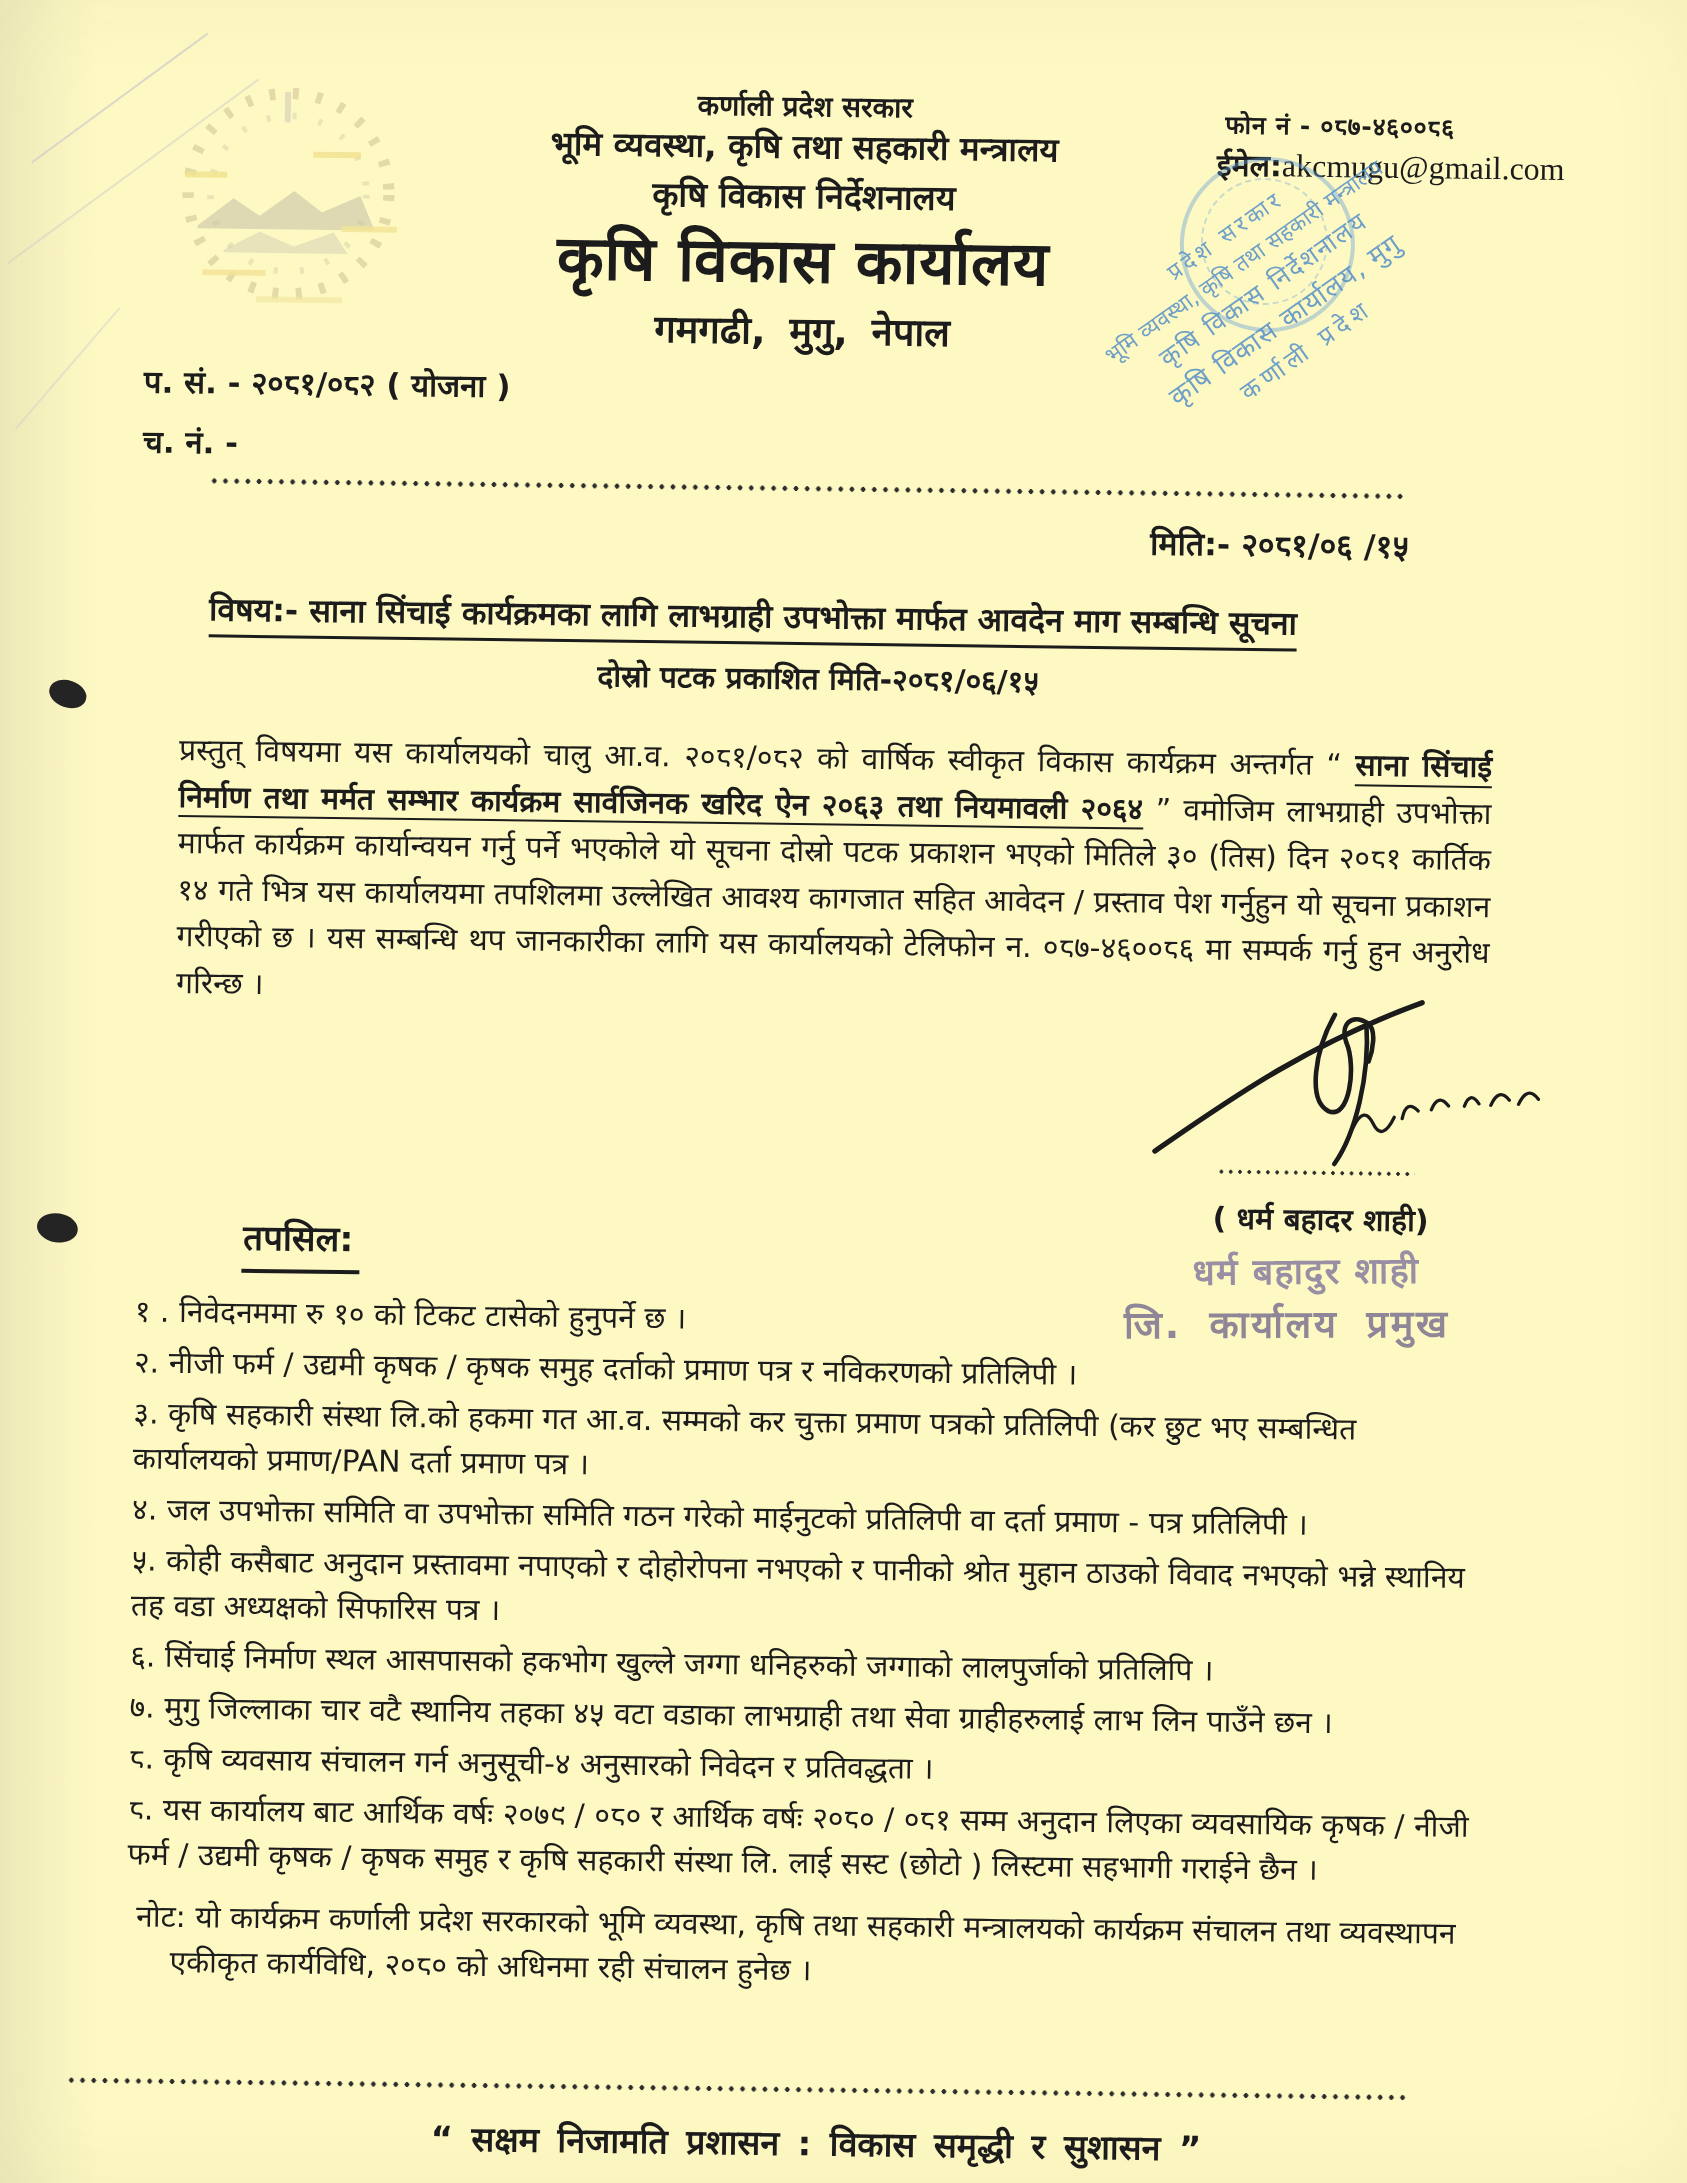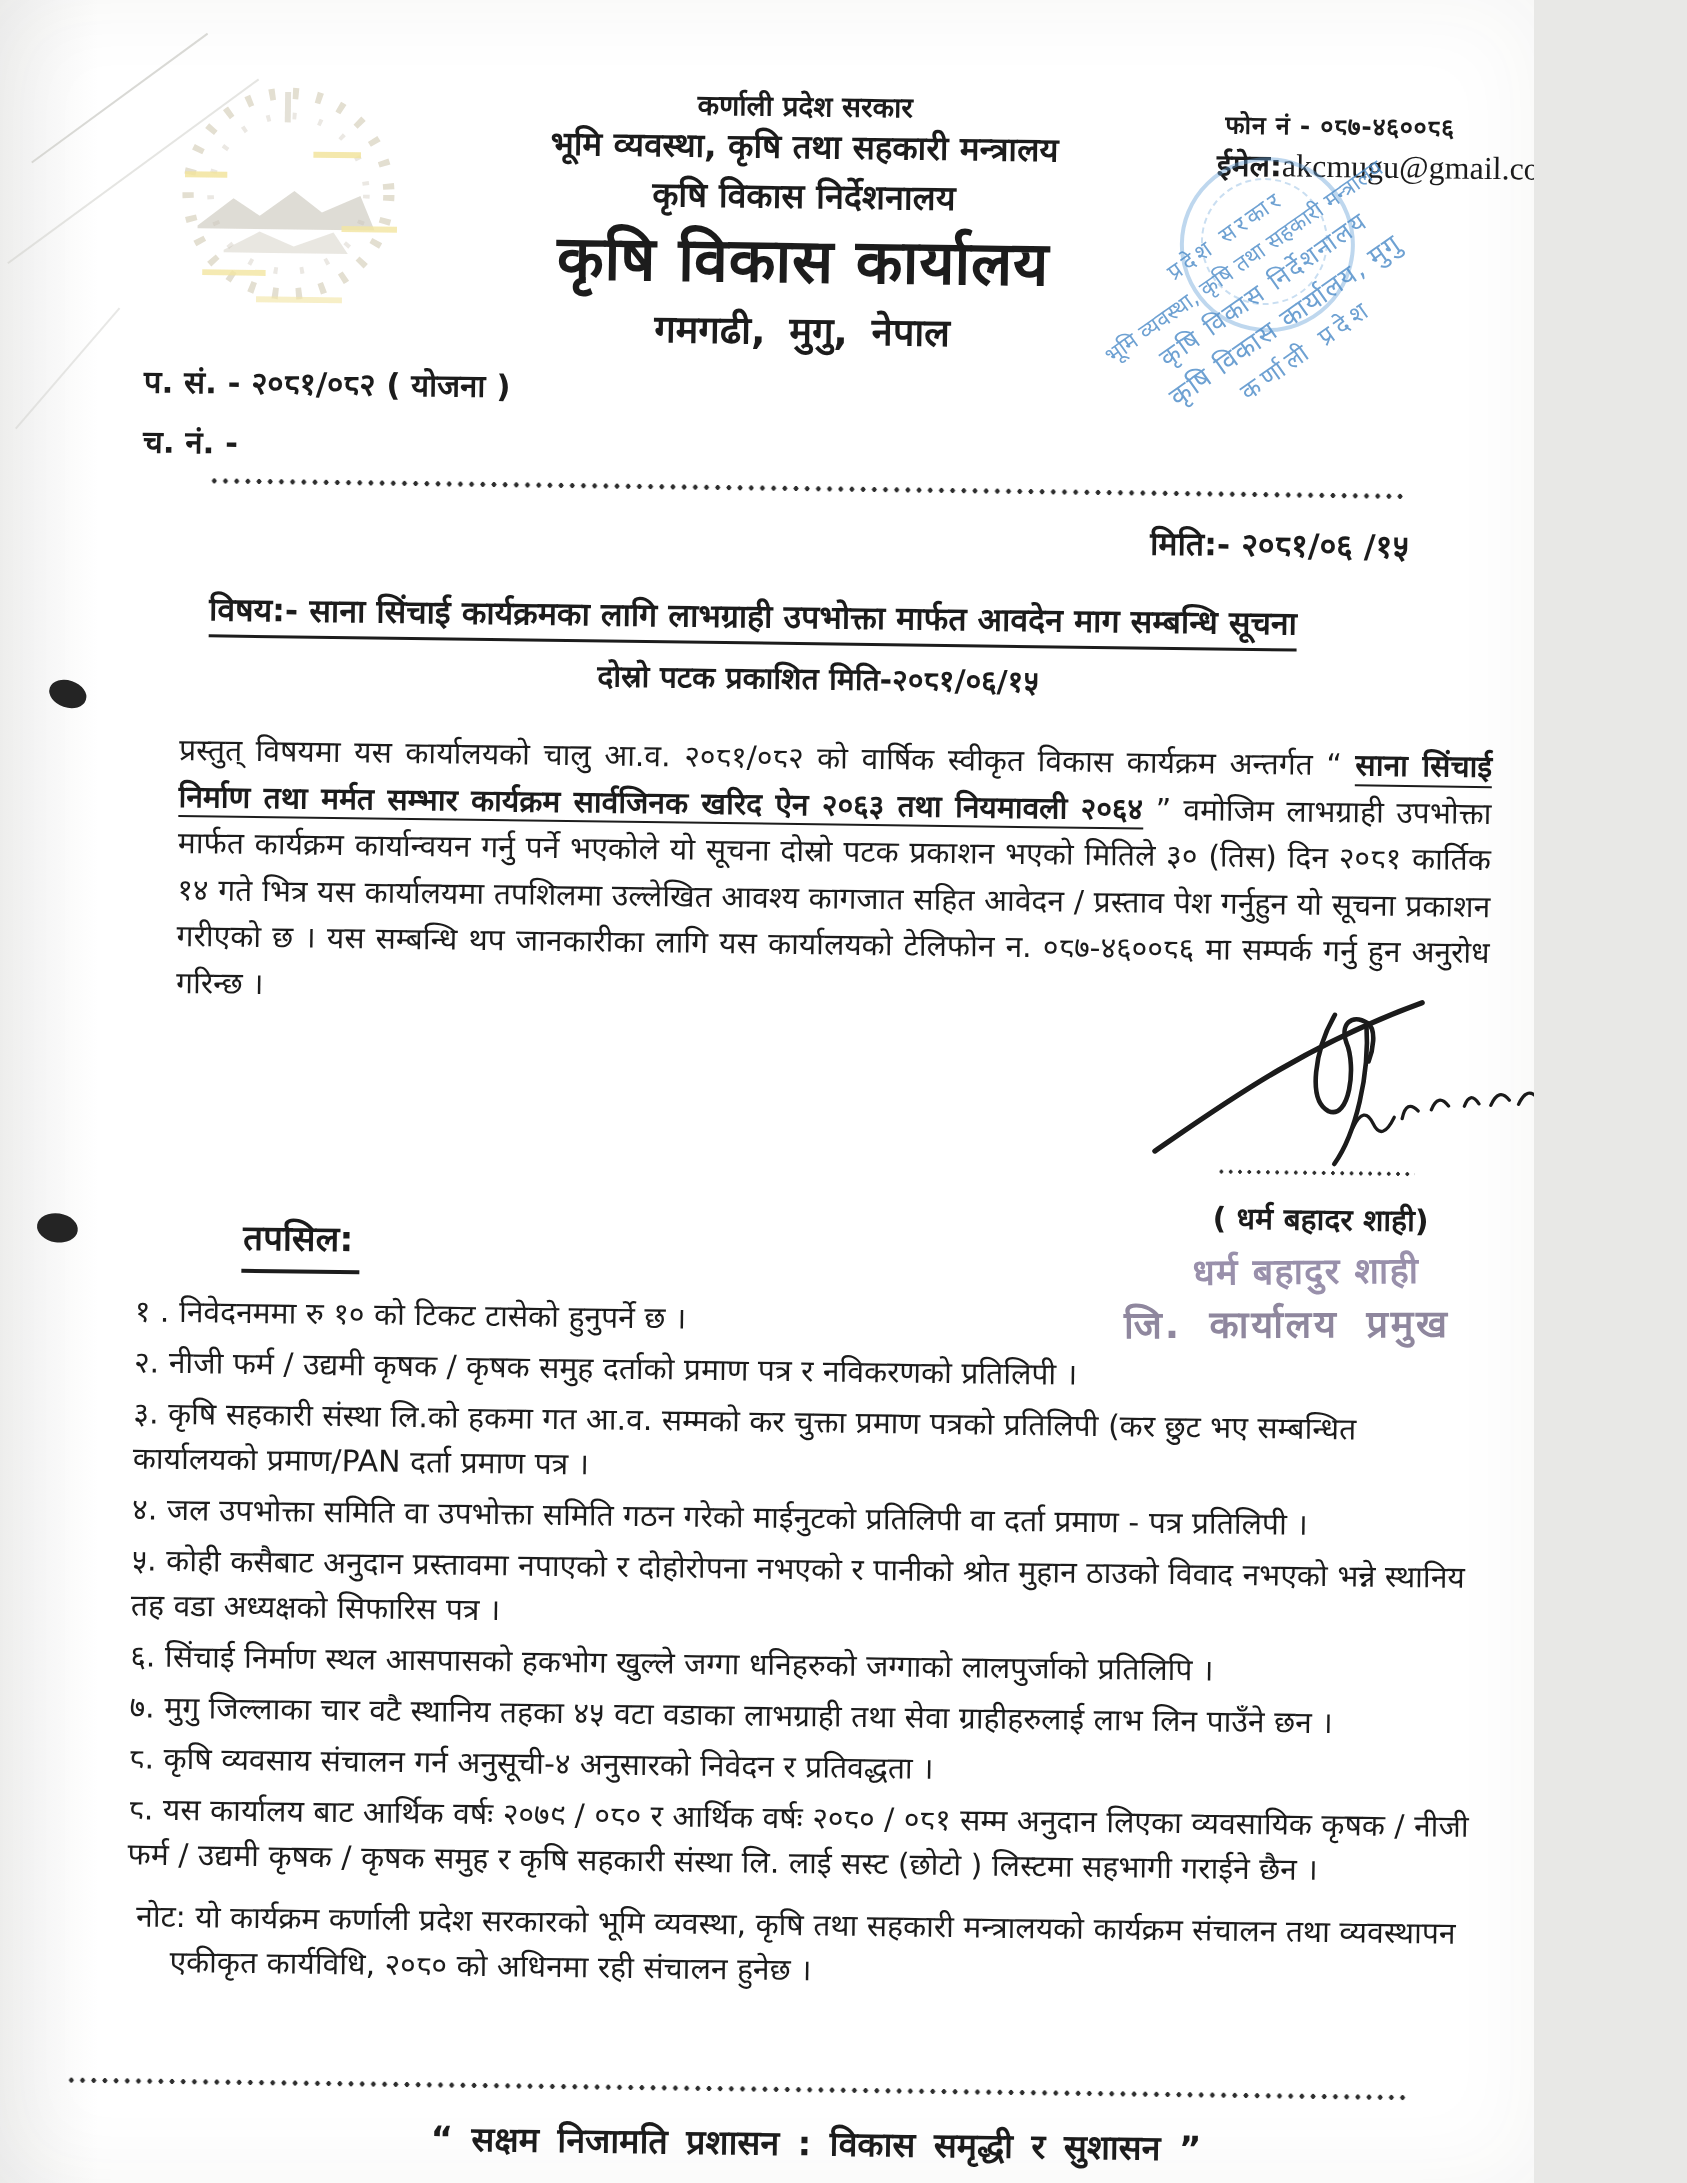--- a/index.html
+++ b/index.html
@@ -1,16 +1,16 @@
 <!DOCTYPE html>
 <html lang="ne" style="font-size:10.6px"><head>
 <meta charset="utf-8">
 <style>
   html,body{margin:0;padding:0;background:#e8e8e6;}
-  .page{position:relative;width:1534px;height:2183px;background:#ffffff;overflow:hidden;
+  .page{position:relative;width:1687px;height:2183px;background:#fef9c3;overflow:hidden;
         font-family:"DejaVu Sans","Liberation Sans",sans-serif;color:#1c1c1c;
         box-shadow:inset 0 0 93px rgba(60,55,40,.05);}
   .edge-shade{position:absolute;left:0;top:0;width:99px;height:2183px;
         background:linear-gradient(90deg,rgba(120,120,118,.10),rgba(120,120,118,0));}
   .tilt{position:absolute;left:0;top:0;width:1687px;height:2183px;transform:rotate(.75deg);transform-origin:265px 0;}
   
   .fold-line{position:absolute;background:#cfcfcb;height:2px;opacity:.8;}
   .fl1{left:12px;top:99px;width:218px;transform:rotate(-37deg);}
   .fl2{left:-20px;top:172px;width:311px;transform:rotate(-37deg);opacity:.55;}
   .fl3{left:-6.6px;top:370px;width:159px;transform:rotate(-50deg);opacity:.5;}

